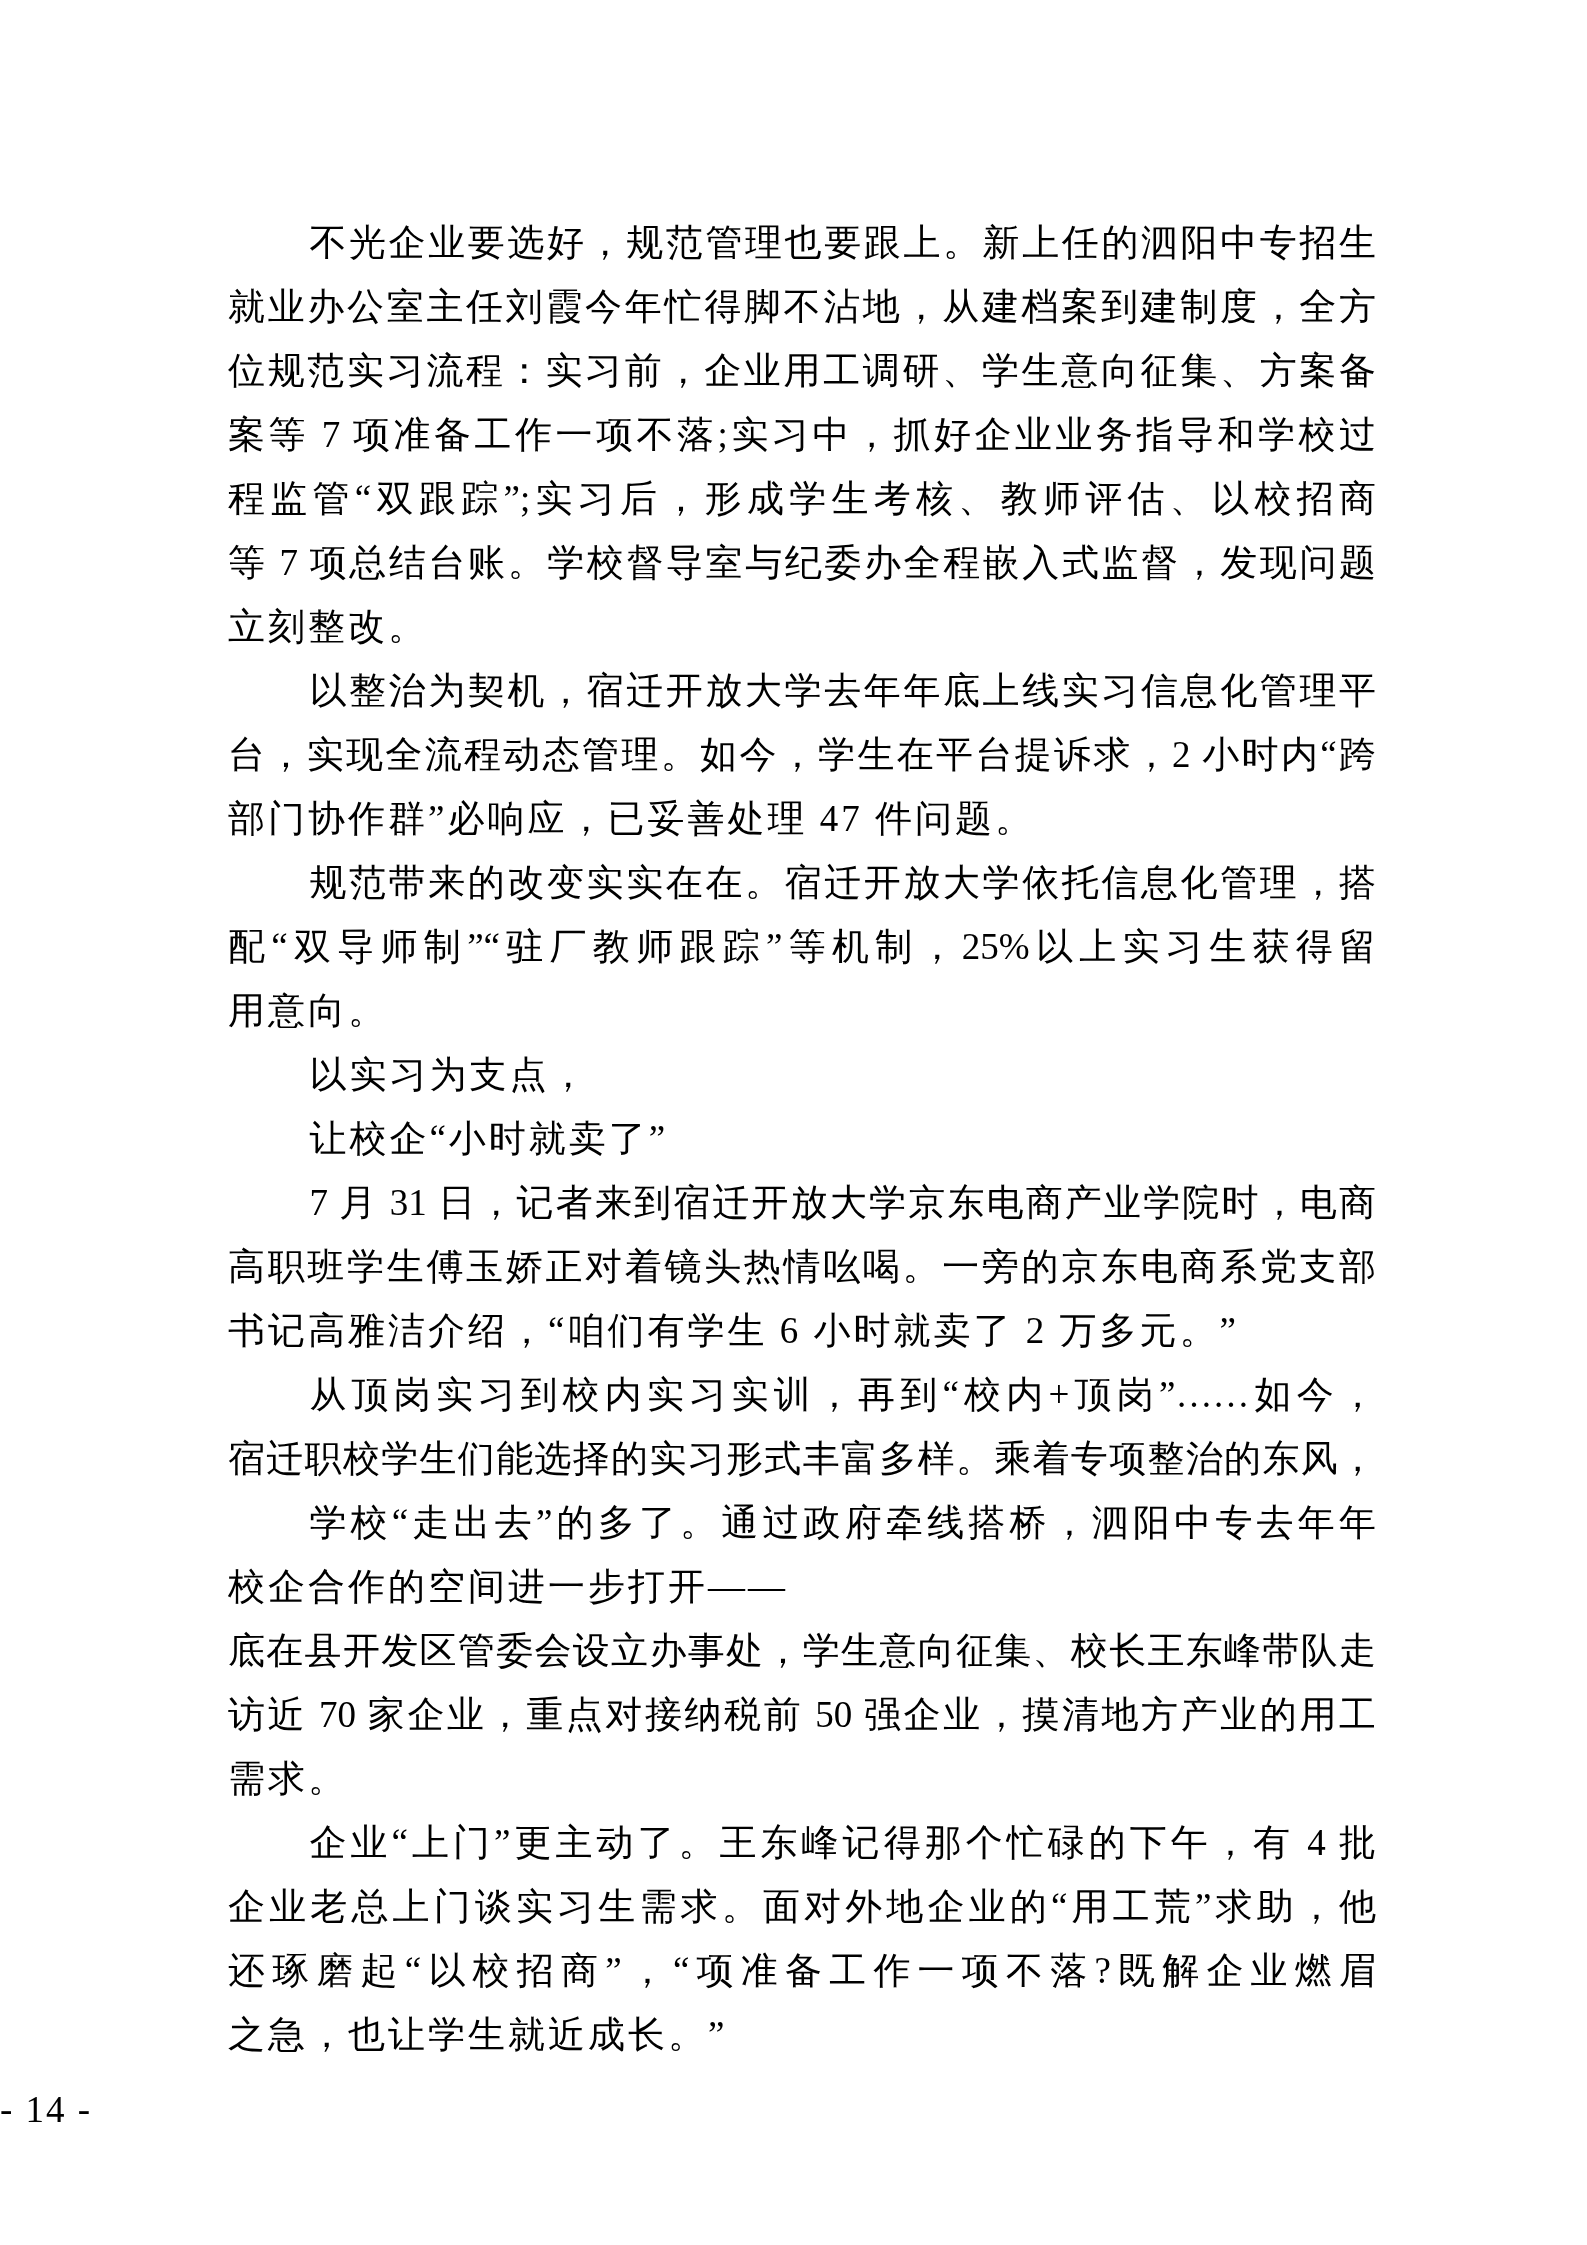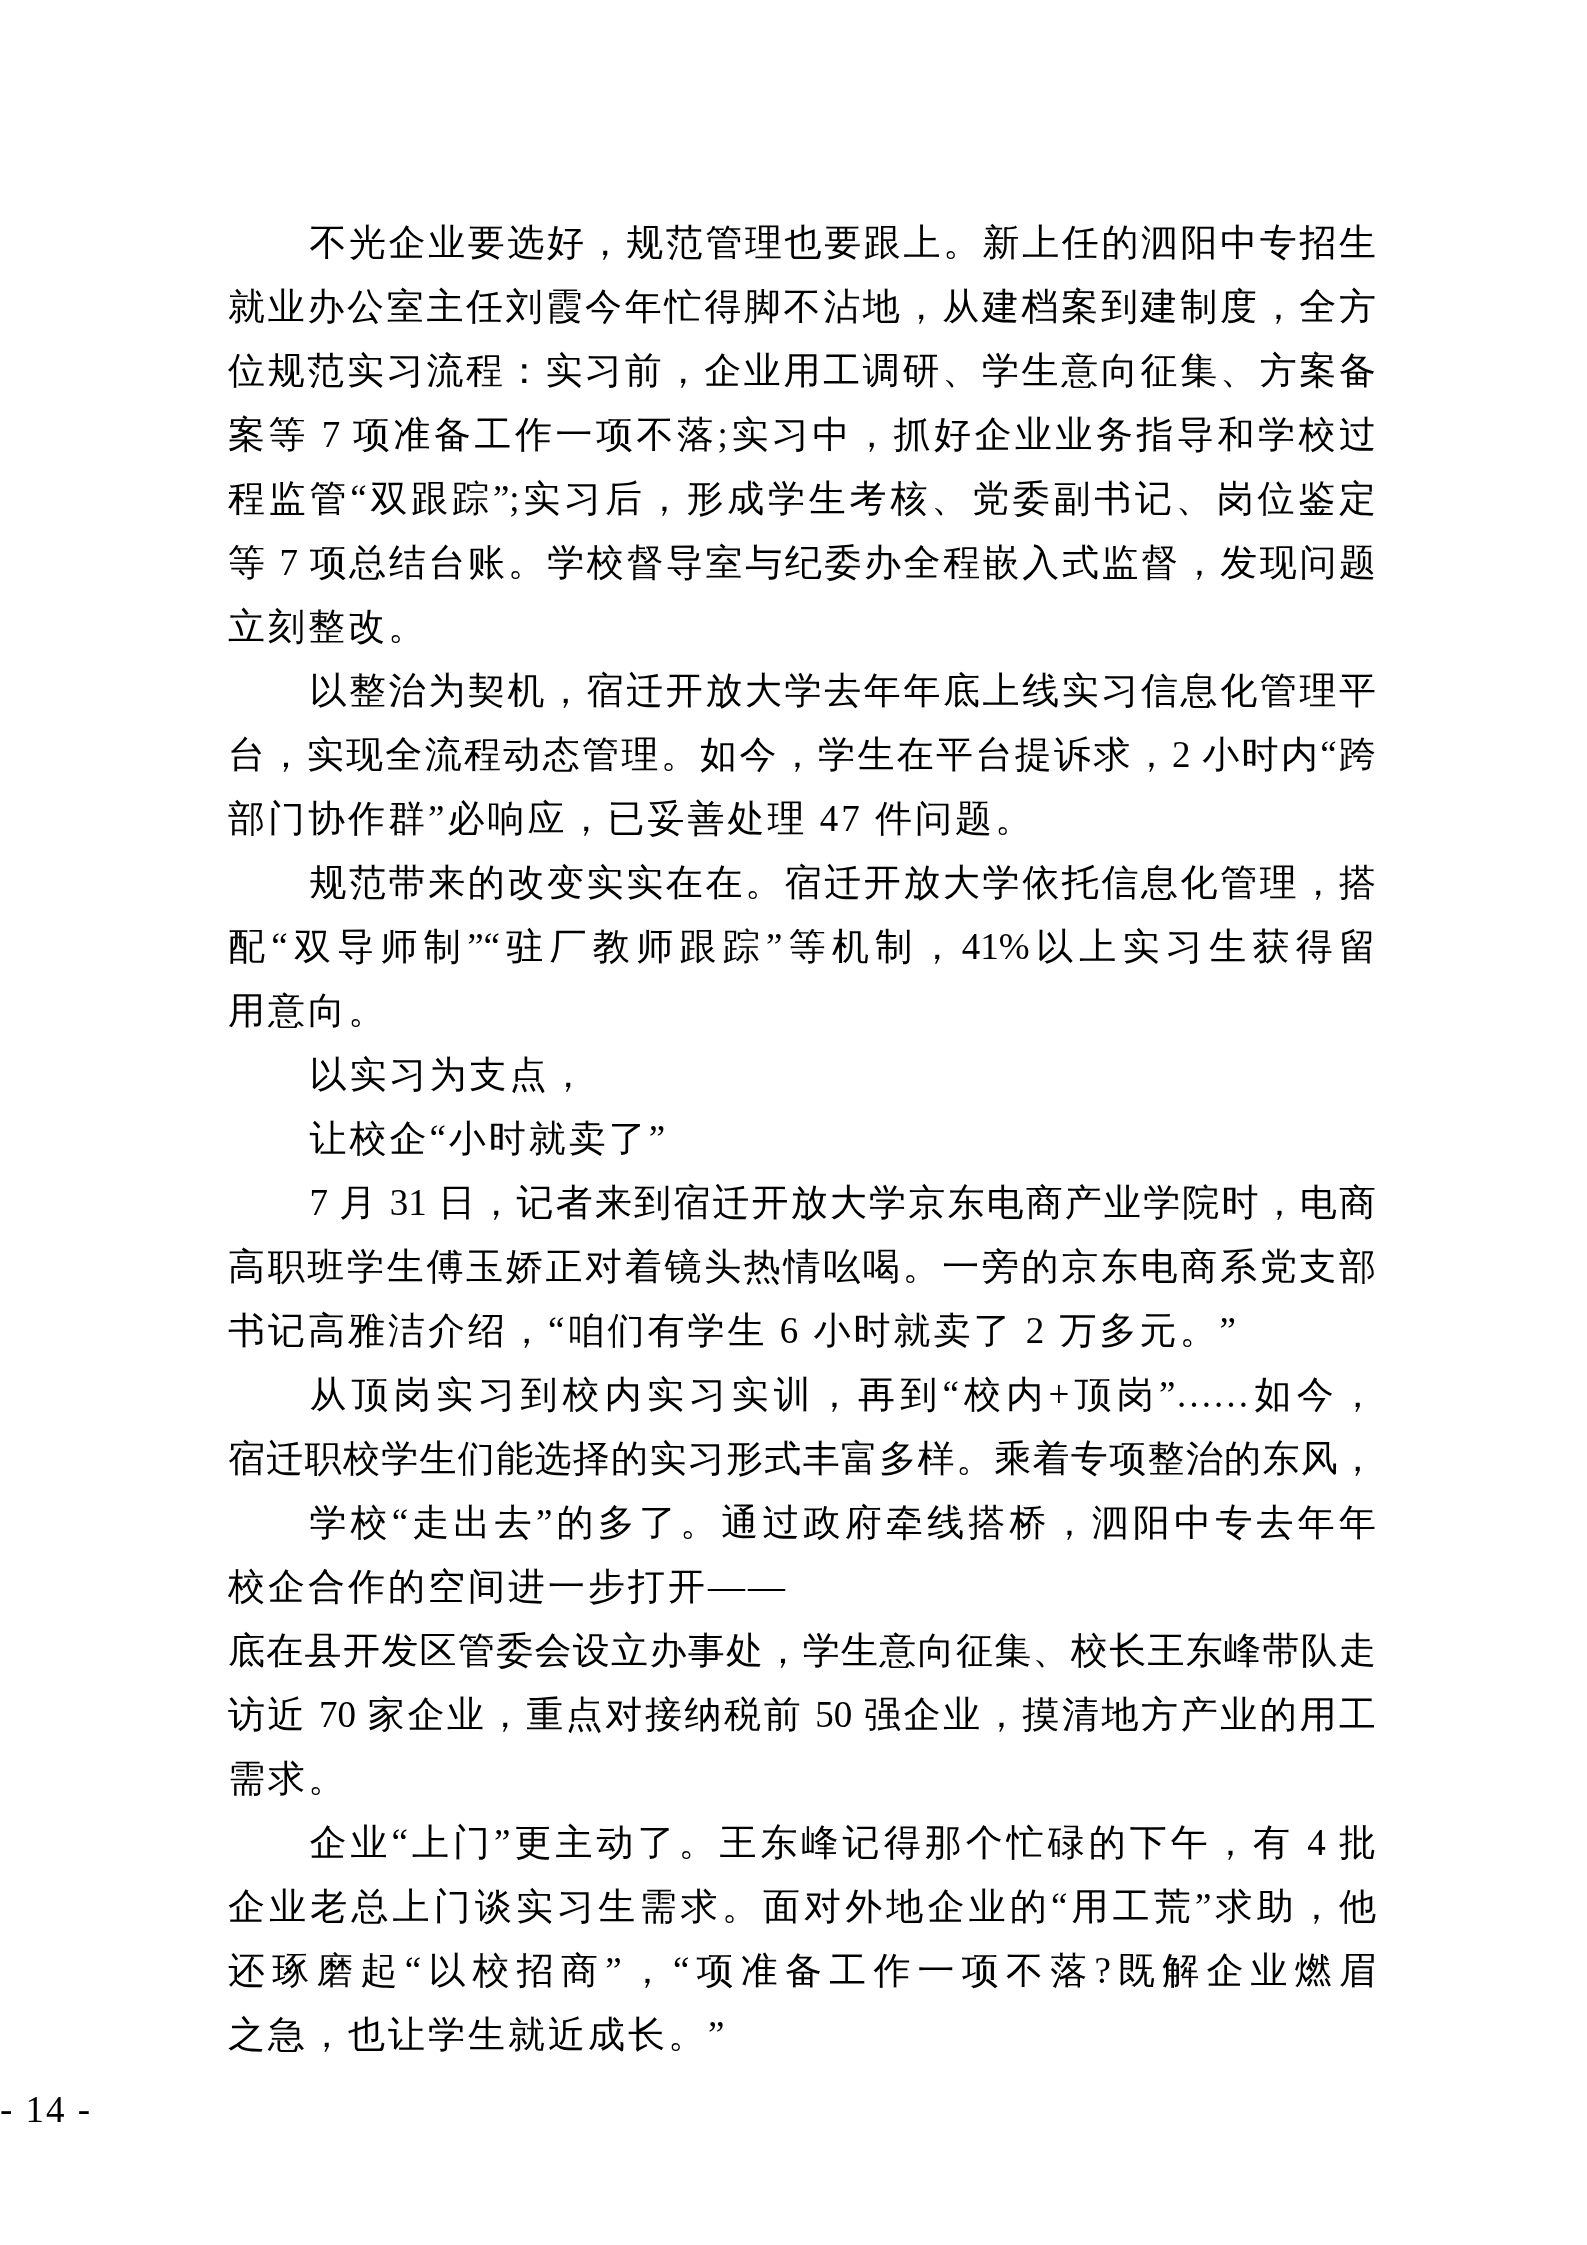--- a/index.html
+++ b/index.html
@@ -59,28 +59,28 @@
 </style>
 </head>
 <body>
 
 <div class="page">
   <main class="body-text">
       <div class="line indent fill">不光企业要选好，规范管理也要跟上。新上任的泗阳中专招生</div>
       <div class="line fill">就业办公室主任刘霞今年忙得脚不沾地，从建档案到建制度，全方</div>
       <div class="line fill">位规范实习流程：实习前，企业用工调研、学生意向征集、方案备</div>
       <div class="line fill">案等 7 项准备工作一项不落;实习中，抓好企业业务指导和学校过</div>
-      <div class="line fill">程监管“双跟踪”;实习后，形成学生考核、党委副书记、岗位鉴定</div>
+      <div class="line fill">程监管“双跟踪”;实习后，形成学生考核、教师评估、以校招商</div>
       <div class="line fill">等 7 项总结台账。学校督导室与纪委办全程嵌入式监督，发现问题</div>
       <div class="line">立刻整改。</div>
       <div class="line indent fill">以整治为契机，宿迁开放大学去年年底上线实习信息化管理平</div>
       <div class="line fill">台，实现全流程动态管理。如今，学生在平台提诉求，2 小时内“跨</div>
       <div class="line">部门协作群”必响应，已妥善处理 47 件问题。</div>
       <div class="line indent fill">规范带来的改变实实在在。宿迁开放大学依托信息化管理，搭</div>
-      <div class="line fill">配“双导师制”“驻厂教师跟踪”等机制，41%以上实习生获得留</div>
+      <div class="line fill">配“双导师制”“驻厂教师跟踪”等机制，25%以上实习生获得留</div>
       <div class="line">用意向。</div>
       <div class="line indent">以实习为支点，</div>
       <div class="line indent">让校企“小时就卖了”</div>
       <div class="line indent fill">7 月 31 日，记者来到宿迁开放大学京东电商产业学院时，电商</div>
       <div class="line fill">高职班学生傅玉娇正对着镜头热情吆喝。一旁的京东电商系党支部</div>
       <div class="line">书记高雅洁介绍，“咱们有学生 6 小时就卖了 2 万多元。”</div>
       <div class="line indent fill">从顶岗实习到校内实习实训，再到“校内+顶岗”……如今，</div>
       <div class="line fill">宿迁职校学生们能选择的实习形式丰富多样。乘着专项整治的东风，</div>
       <div class="line indent fill">学校“走出去”的多了。通过政府牵线搭桥，泗阳中专去年年</div>
       <div class="line">校企合作的空间进一步打开——</div>

